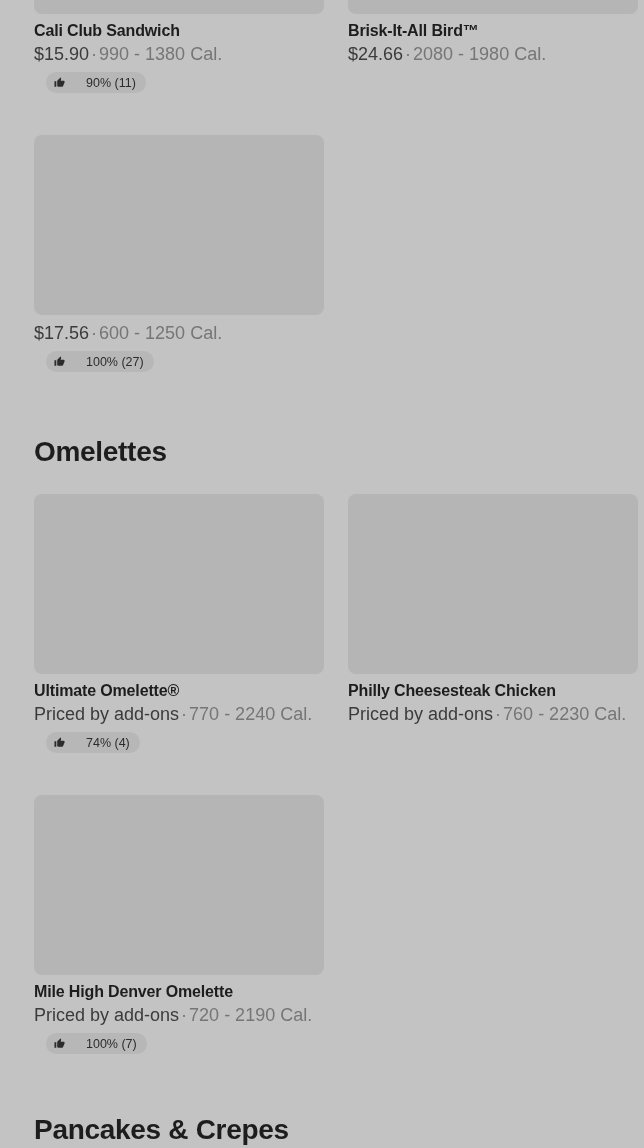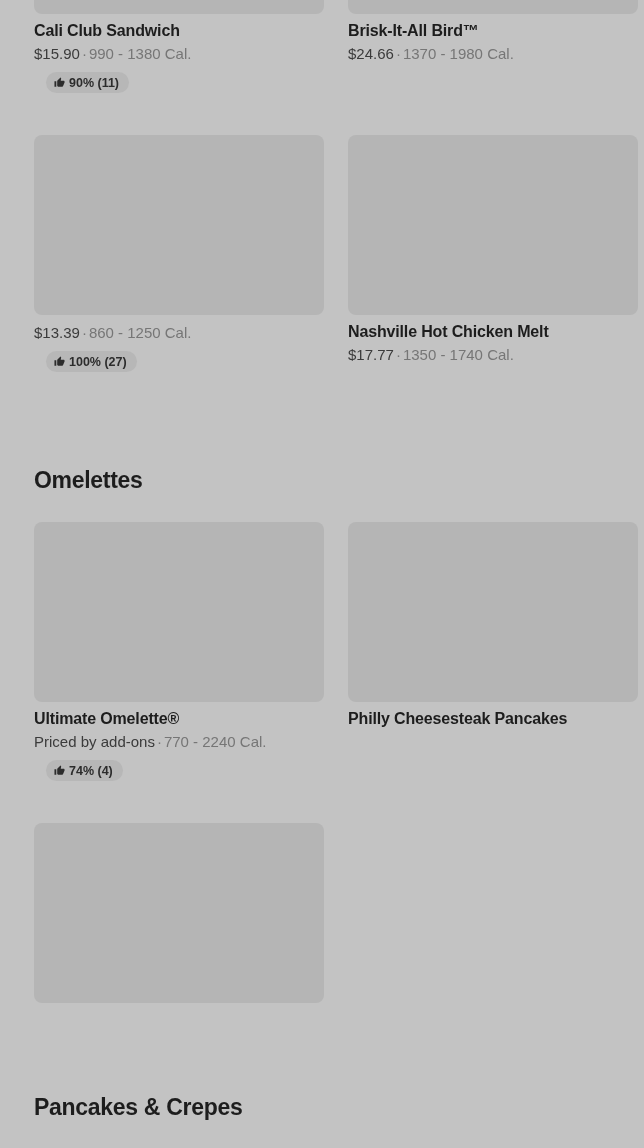--- a/index.html
+++ b/index.html
@@ -61,66 +61,65 @@
   .card-title {
     font-size: 16px;
     line-height: 22px;
     font-weight: 700;
     color: #1d1d1d;
     letter-spacing: -0.15px;
     white-space: nowrap;
   }
 
   .card-meta {
-    font-size: 15px;
+    font-size: 18px;
     line-height: 18px;
     color: #767676;
     margin-top: 3px;
     white-space: nowrap;
   }
   .card-meta .price {
     color: #3b3b3b;
   }
   .card-meta .dot {
     padding: 0 2px;
   }
 
   .rating-badge {
     display: inline-flex;
     align-items: center;
-    gap: 4px;
+    gap: 21px;
     height: 21px;
     margin-top: 9px;
     margin-left: 12px;
     padding: 0 10px 0 8px;
     border-radius: 11px;
     background: #b7b7b7;
     font-size: 12.5px;
-    font-weight: 700;
+    font-weight: 400;
     color: #2c2c2c;
     white-space: nowrap;
   }
   .rating-badge .thumb-ico {
     display: inline-block;
     width: 11px;
     height: 11px;
     flex: 0 0 auto;
     color: #2c2c2c;
   }
   .rating-badge .thumb-ico svg { display: block; }
 
   
   .section-heading {
-    font-size: 23px;
+    font-size: 28px;
     line-height: 28px;
     font-weight: 700;
     color: #1d1d1d;
     letter-spacing: -0.3px;
     padding: 0 34px;
-    margin-top: 28px;
   }
 
   .sp { display: block; width: 100%; }
 </style>
 </head>
 <body>
 
 <div class="page">
   <div id="content-root">
       <div class="menu-grid" style="row-gap: 42px;">
@@ -132,63 +131,65 @@
                   <path d="M1 21h4V9H1v12zm22-11c0-1.1-.9-2-2-2h-6.31l.95-4.57.03-.32c0-.41-.17-.79-.44-1.06L14.17 1 7.59 7.59C7.22 7.95 7 8.45 7 9v10c0 1.1.9 2 2 2h9c.83 0 1.54-.5 1.84-1.22l3.02-7.05c.09-.23.14-.47.14-.73v-2z"></path>
                 </svg>
               </span>
               <span>90% (11)</span>
             </div></div>
         </div>
         <div class="menu-card clipped-row">
           <div class="card-thumb"></div>
           <div class="card-body">
             <div class="card-title">Brisk-It-All Bird™</div>
-            <div class="card-meta"><span class="price">$24.66</span><span class="dot">·</span><span class="cal">1370 - 1980 Cal.</span></div>
+            <div class="card-meta"><span class="price">$24.66</span><span class="dot">·</span><span class="cal">2080 - 1980 Cal.</span></div>
           </div>
         </div>
         <div class="menu-card ">
           <div class="card-thumb"></div>
-          <div class="card-body"><div class="card-meta"><span class="price">$13.39</span><span class="dot">·</span><span class="cal">860 - 1250 Cal.</span></div><div class="rating-badge">
+          <div class="card-body"><div class="card-meta"><span class="price">$17.56</span><span class="dot">·</span><span class="cal">600 - 1250 Cal.</span></div><div class="rating-badge">
               <span class="thumb-ico">
                 <svg viewBox="0 0 24 24" width="11" height="11" fill="currentColor" aria-hidden="true">
                   <path d="M1 21h4V9H1v12zm22-11c0-1.1-.9-2-2-2h-6.31l.95-4.57.03-.32c0-.41-.17-.79-.44-1.06L14.17 1 7.59 7.59C7.22 7.95 7 8.45 7 9v10c0 1.1.9 2 2 2h9c.83 0 1.54-.5 1.84-1.22l3.02-7.05c.09-.23.14-.47.14-.73v-2z"></path>
                 </svg>
               </span>
               <span>100% (27)</span>
             </div></div>
-        </div>
-        <div class="menu-card ">
-          <div class="card-thumb"></div>
-          <div class="card-body">
-            <div class="card-title">Nashville Hot Chicken Melt</div>
-            <div class="card-meta"><span class="price">$17.77</span><span class="dot">·</span><span class="cal">1350 - 1740 Cal.</span></div>
-          </div>
         </div>
       </div>
       <div class="sp" style="height: 66px;"></div>
       <div class="section-heading">Omelettes</div>
       <div class="sp" style="height: 28px;"></div>
       <div class="menu-grid" style="row-gap: 42px;">
         <div class="menu-card ">
           <div class="card-thumb"></div>
           <div class="card-body"><div class="card-title">Ultimate Omelette®</div><div class="card-meta"><span class="price">Priced by add-ons</span><span class="dot">·</span><span class="cal">770 - 2240 Cal.</span></div><div class="rating-badge">
               <span class="thumb-ico">
                 <svg viewBox="0 0 24 24" width="11" height="11" fill="currentColor" aria-hidden="true">
                   <path d="M1 21h4V9H1v12zm22-11c0-1.1-.9-2-2-2h-6.31l.95-4.57.03-.32c0-.41-.17-.79-.44-1.06L14.17 1 7.59 7.59C7.22 7.95 7 8.45 7 9v10c0 1.1.9 2 2 2h9c.83 0 1.54-.5 1.84-1.22l3.02-7.05c.09-.23.14-.47.14-.73v-2z"></path>
                 </svg>
               </span>
               <span>74% (4)</span>
             </div></div>
         </div>
         <div class="menu-card ">
           <div class="card-thumb"></div>
           <div class="card-body">
-            <div class="card-title">Philly Cheesesteak Pancakes</div>
+            <div class="card-title">Philly Cheesesteak Chicken</div>
+            <div class="card-meta"><span class="price">Priced by add-ons</span><span class="dot">·</span><span class="cal">760 - 2230 Cal.</span></div>
           </div>
         </div>
         <div class="menu-card ">
           <div class="card-thumb"></div>
+          <div class="card-body"><div class="card-title">Mile High Denver Omelette</div><div class="card-meta"><span class="price">Priced by add-ons</span><span class="dot">·</span><span class="cal">720 - 2190 Cal.</span></div><div class="rating-badge">
+              <span class="thumb-ico">
+                <svg viewBox="0 0 24 24" width="11" height="11" fill="currentColor" aria-hidden="true">
+                  <path d="M1 21h4V9H1v12zm22-11c0-1.1-.9-2-2-2h-6.31l.95-4.57.03-.32c0-.41-.17-.79-.44-1.06L14.17 1 7.59 7.59C7.22 7.95 7 8.45 7 9v10c0 1.1.9 2 2 2h9c.83 0 1.54-.5 1.84-1.22l3.02-7.05c.09-.23.14-.47.14-.73v-2z"></path>
+                </svg>
+              </span>
+              <span>100% (7)</span>
+            </div></div>
         </div>
       </div>
       <div class="sp" style="height: 62px;"></div>
       <div class="section-heading">Pancakes &amp; Crepes</div>
     </div>
 </div>
 
 </body></html>

